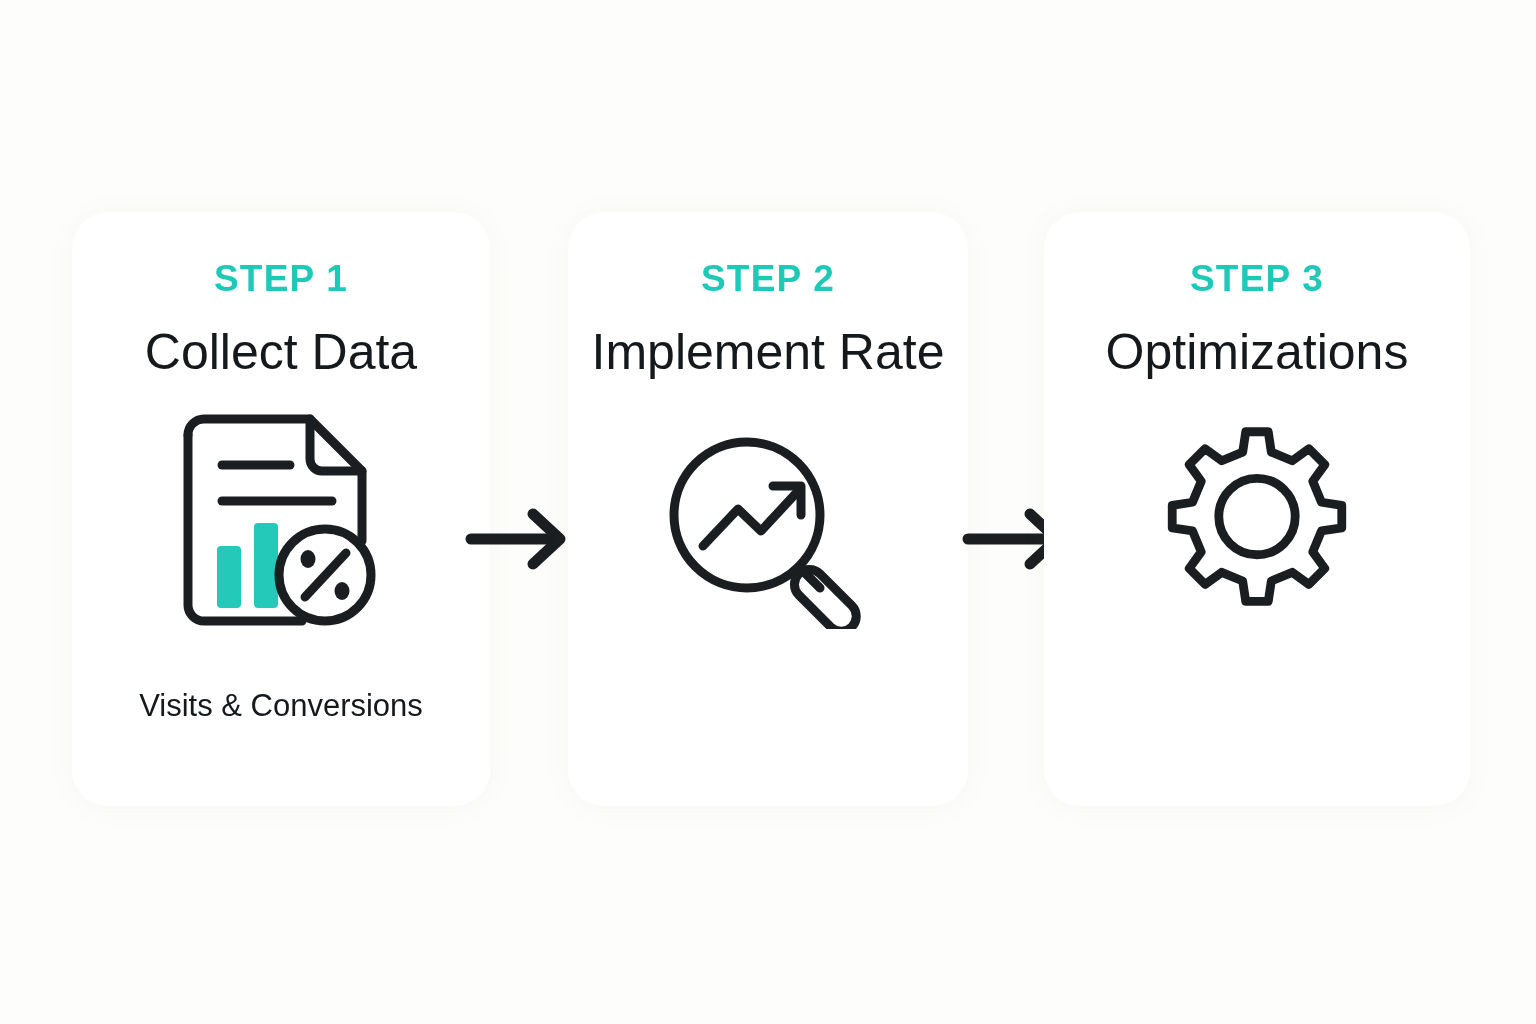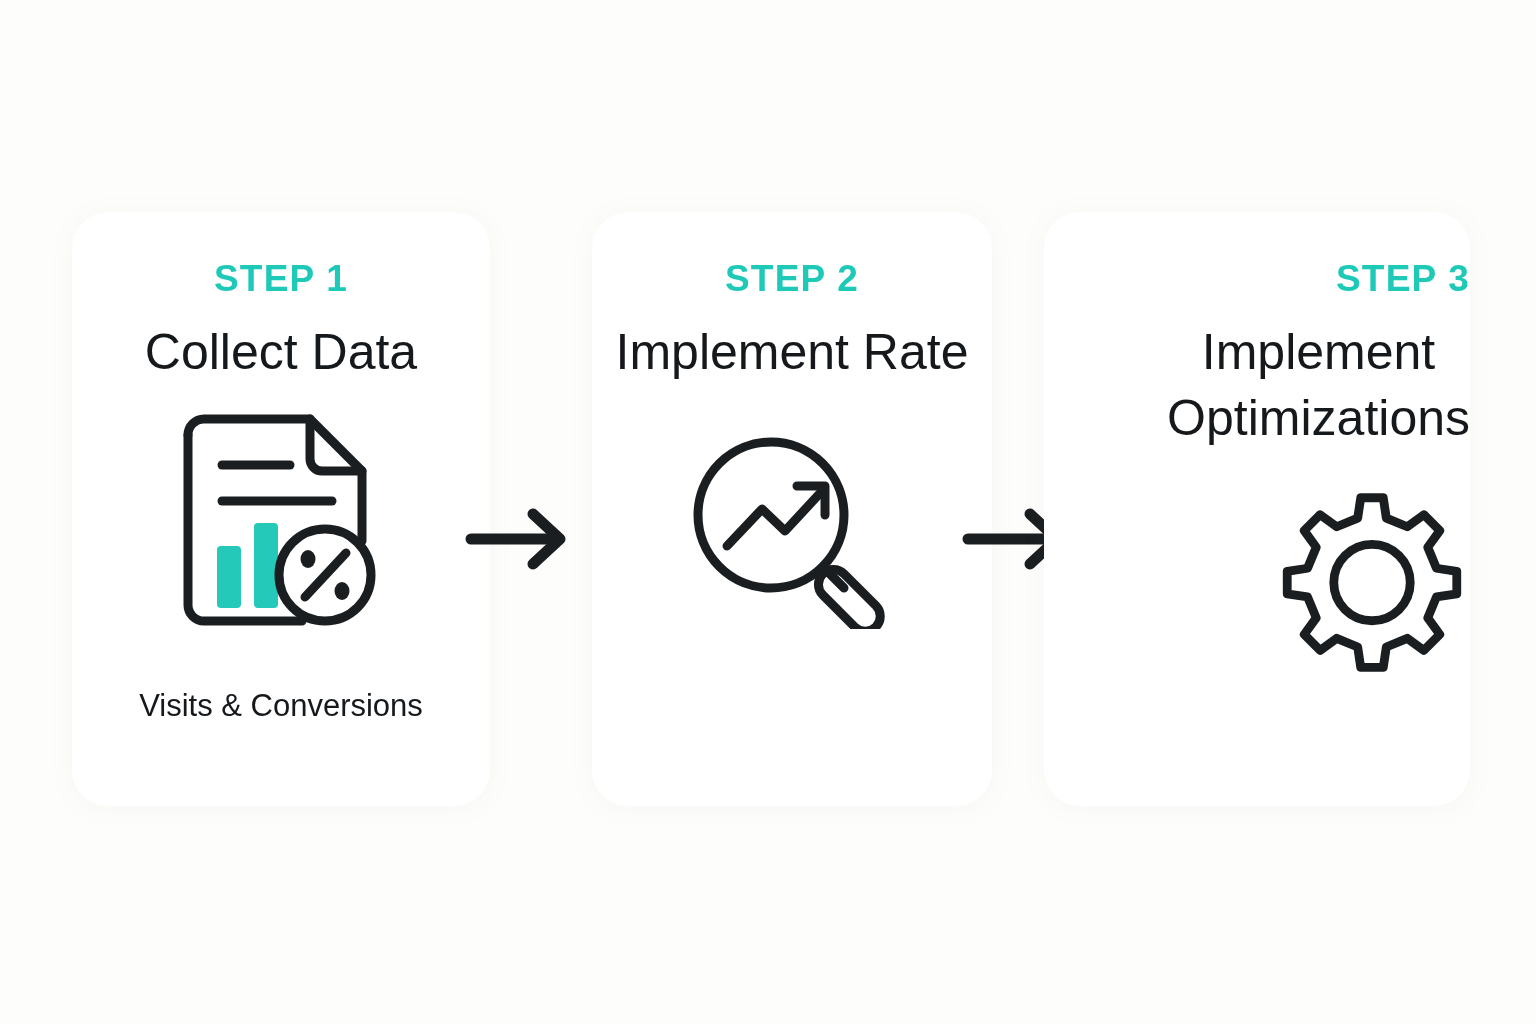--- a/index.html
+++ b/index.html
@@ -28,22 +28,22 @@
     background: #ffffff;
     border-radius: 36px;
     box-shadow: 0 2px 26px rgba(120,120,110,0.055);
     display: flex;
     flex-direction: column;
     align-items: center;
     box-sizing: border-box;
     padding-top: 48px;
   }
   .card-1 { left: 72px;   width: 418px; }
-  .card-2 { left: 592px;  width: 400px; }
-  .card-3 { left: 1044px; width: 426px; align-items: flex-end; }
+  .card-2 { left: 568px;  width: 400px; }
+  .card-3 { left: 1044px; width: 426px; }
 
   .step-label {
     color: #1ec9b7;
     font-size: 37px;
     font-weight: 700;
     letter-spacing: 1.2px;
     line-height: 1;
     margin: 0;
     text-align: center;
   }
@@ -154,21 +154,20 @@
   <div class="arrow arrow-2">
     <svg width="108" height="70" viewBox="0 0 108 70">
       <line x1="6" y1="35" x2="92" y2="35" stroke="#1b1e21" stroke-width="11" stroke-linecap="round"></line>
       <polyline points="68,10 95,35 68,60" fill="none" stroke="#1b1e21" stroke-width="11" stroke-linecap="round" stroke-linejoin="round"></polyline>
     </svg>
   </div>
 
   <div class="card card-3">
     <div class="step-label">STEP 3</div>
     <div class="card-title">
-      <div>Implement</div>
       <div>Optimizations</div>
     </div>
 
     <div class="icon-wrap icon-wrap-3">
       <svg width="196" height="196" viewBox="0 0 200 200">
         <g fill="none" stroke="#1b1e21" stroke-width="9" stroke-linejoin="round" stroke-linecap="round">
           <path d="
             M 88.5 11
             L 111.5 11
             L 114.6 31.7

